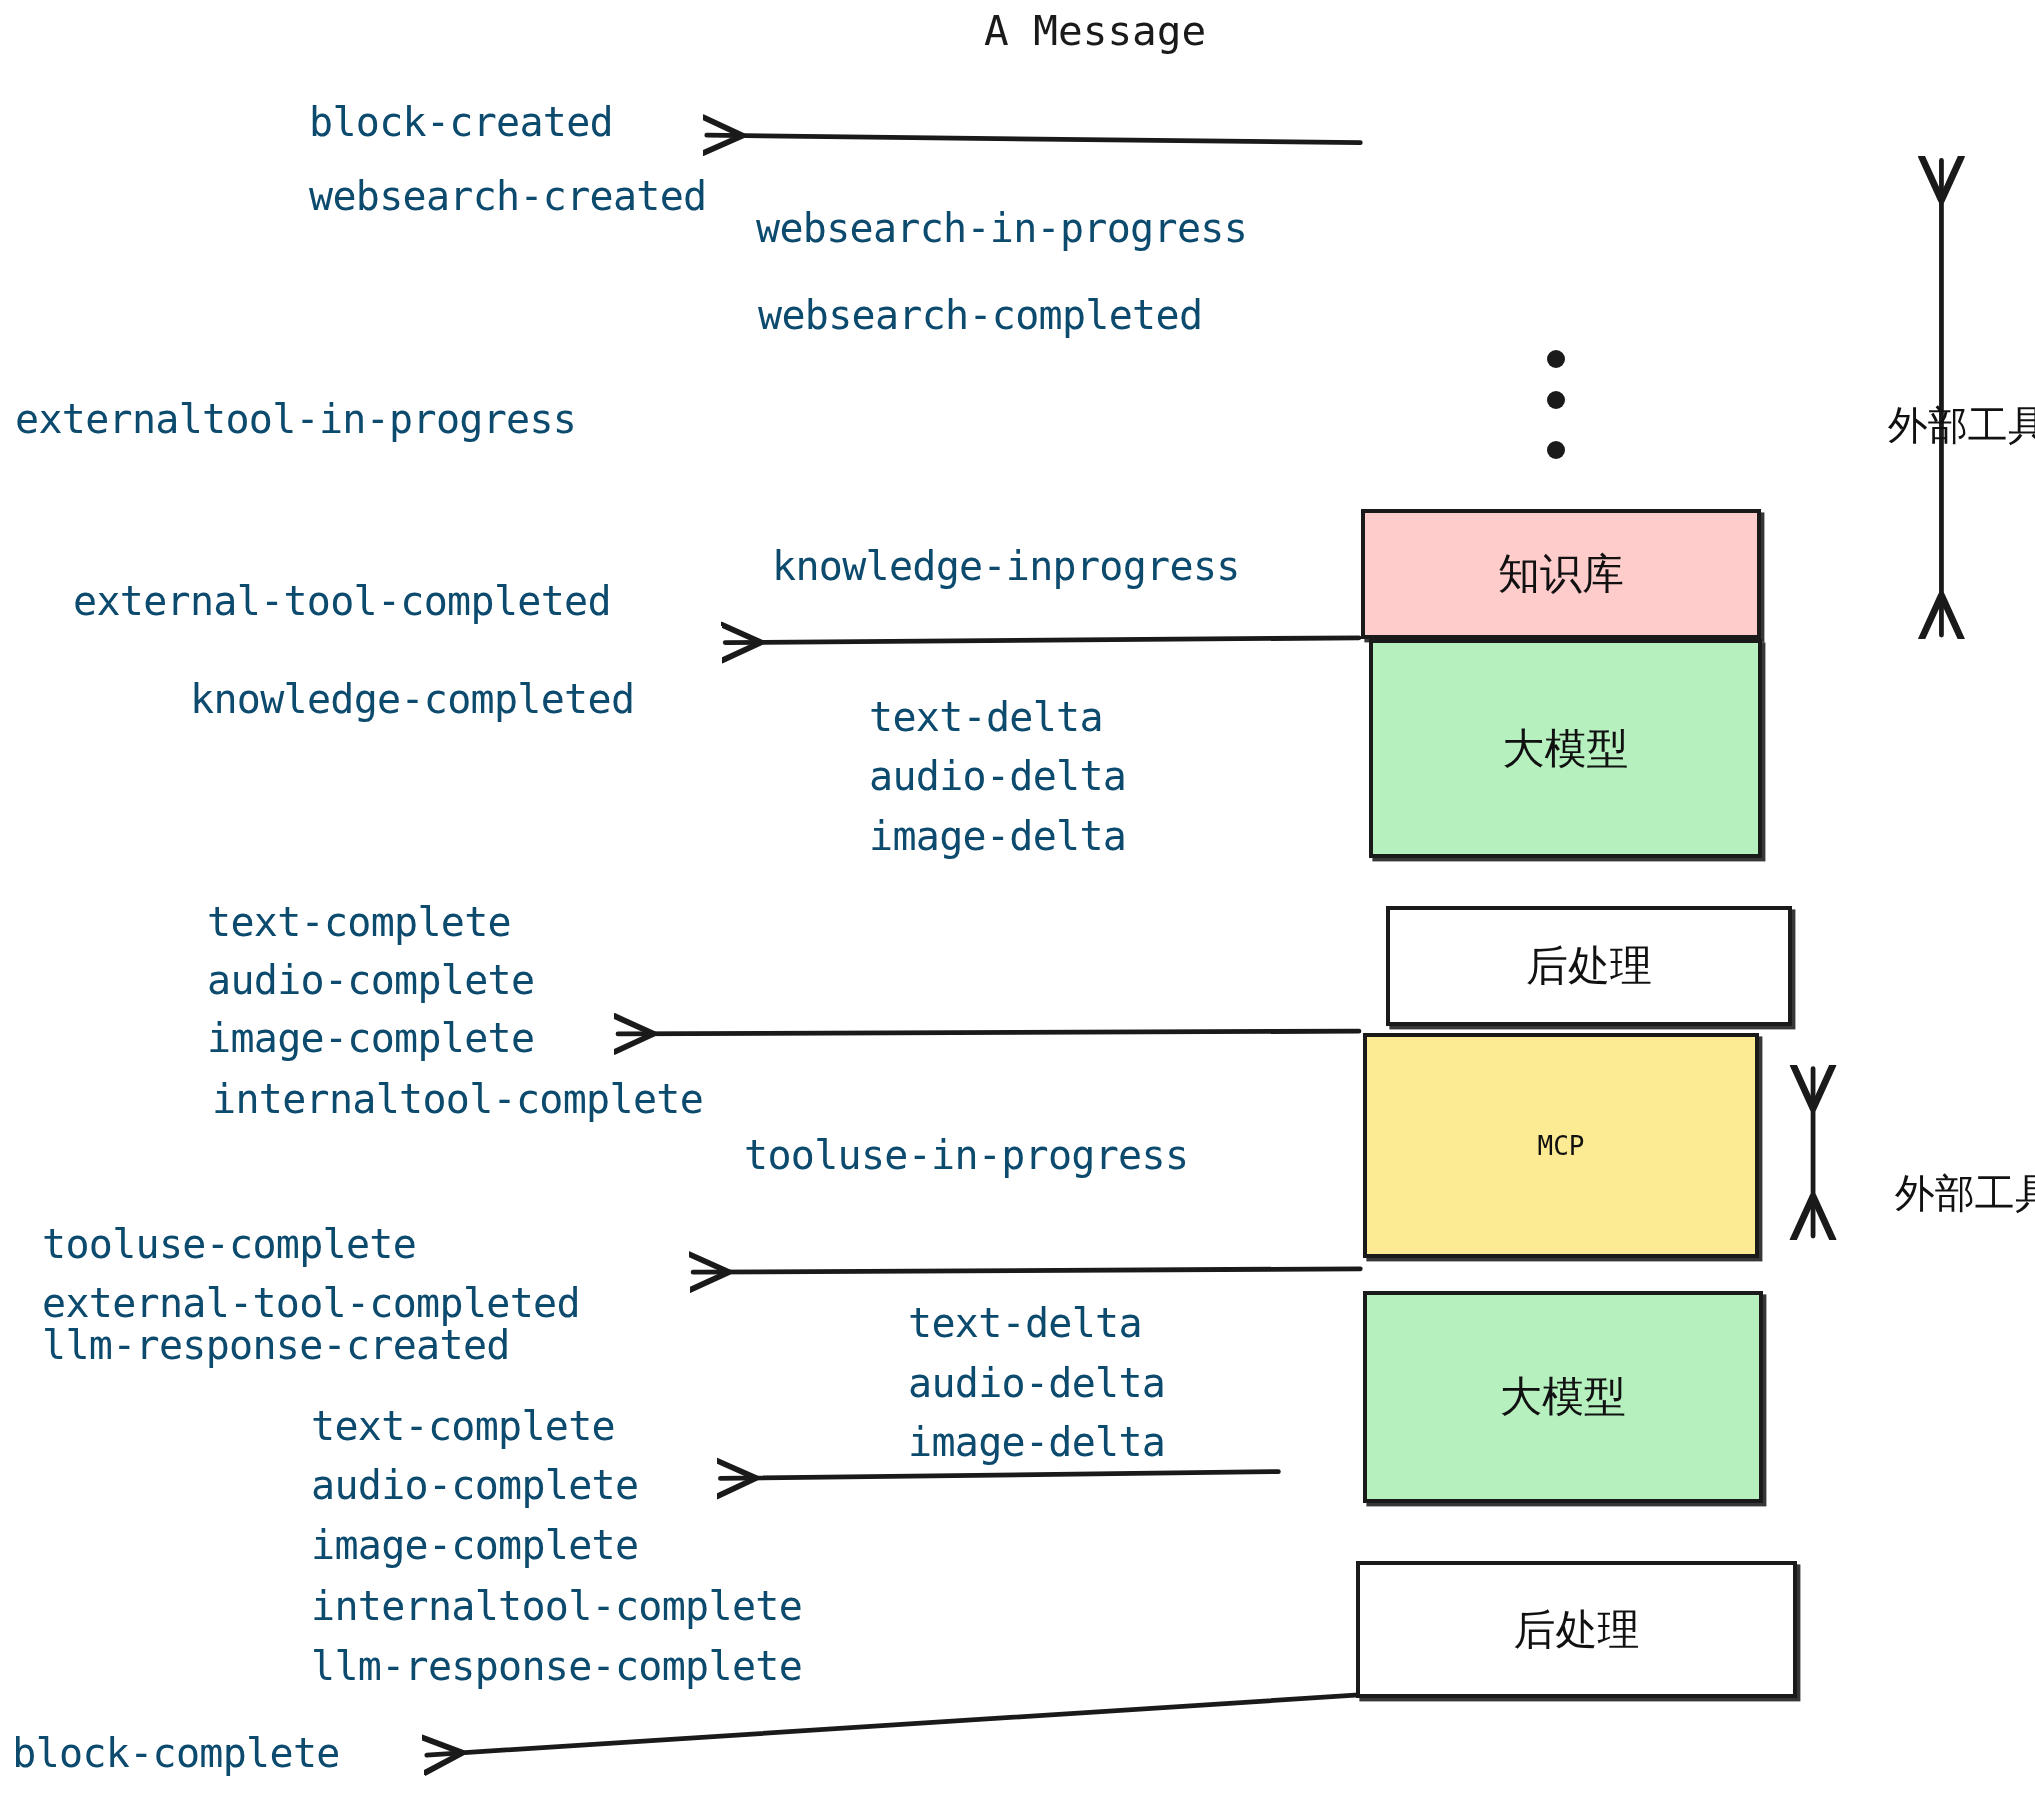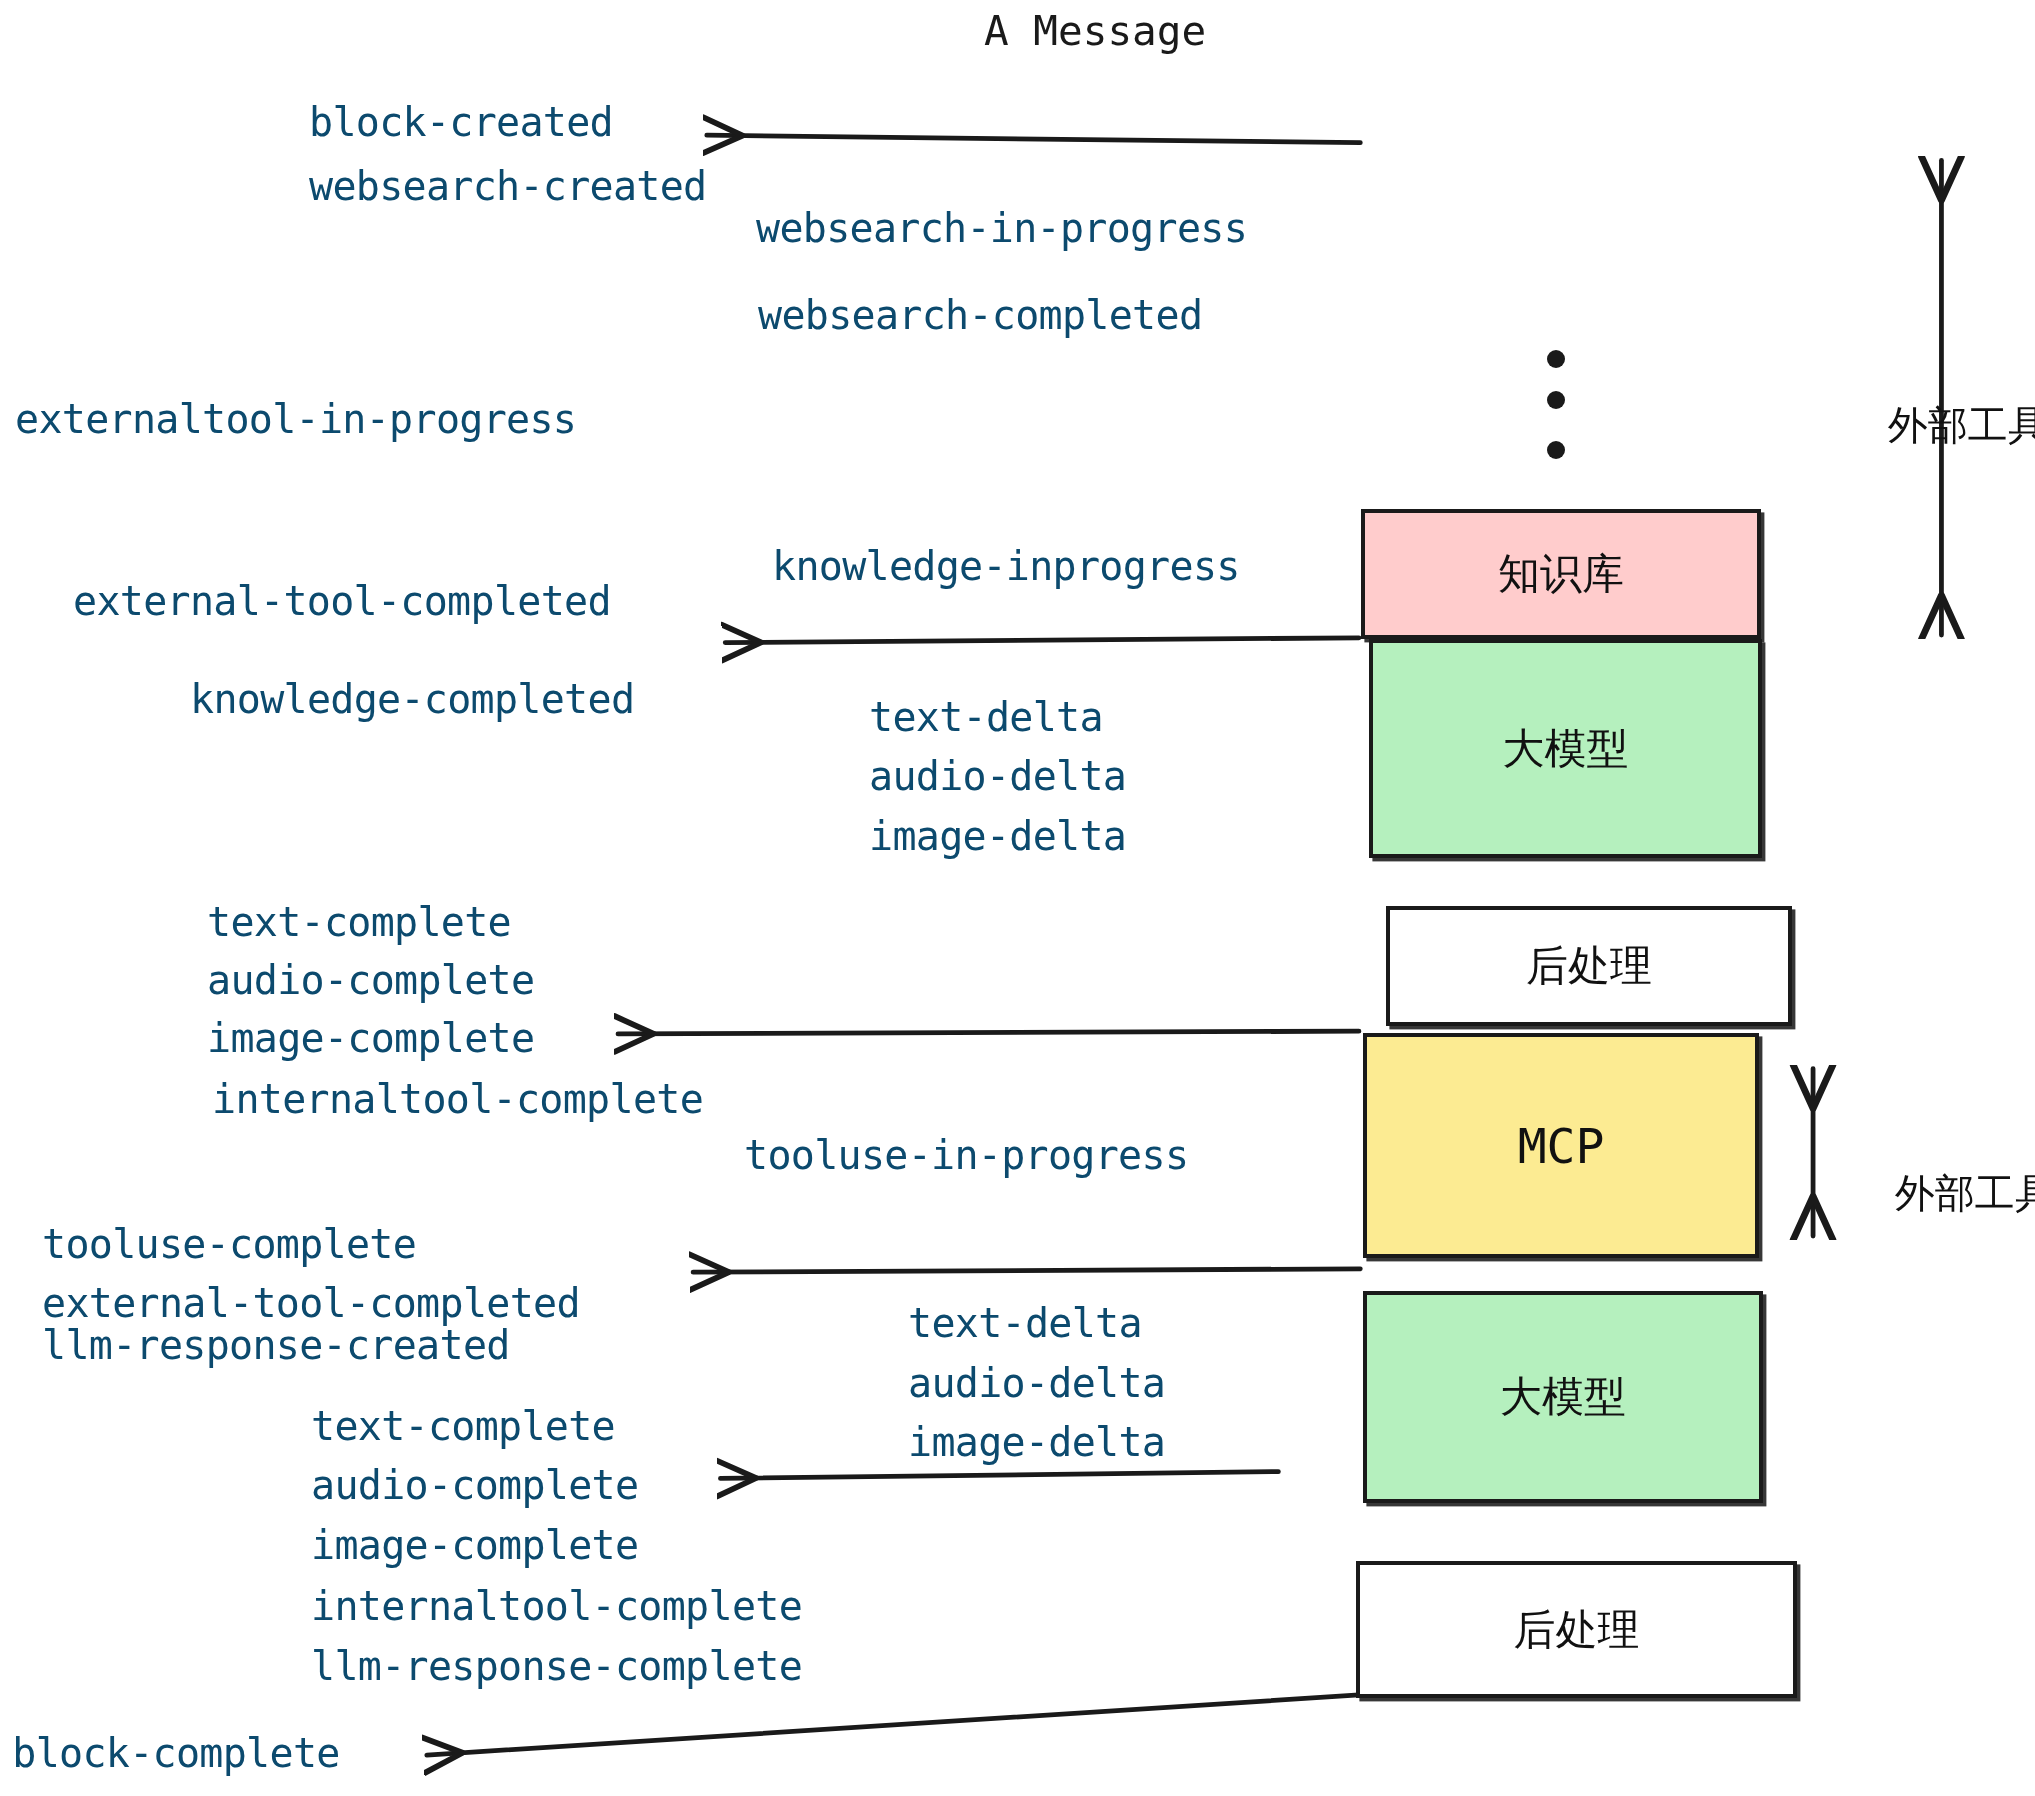--- a/index.html
+++ b/index.html
@@ -38,21 +38,21 @@
     display:flex;
     align-items:center;
     justify-content:center;
     font-family:"DejaVu Sans","Liberation Sans",sans-serif;
     font-size:42px;
     color:#111;
     box-shadow:3.4px 3.4px 0 0 rgba(20,20,20,0.85);
   }
   .box.mcp{
     font-family:"DejaVu Sans Mono","Liberation Mono",monospace;
-    font-size:48px;
+    font-size:26px;
   }
   
   .dot{
     position:absolute;
     width:18px;height:18px;
     border-radius:50%;
     background:#1a1a1a;
   }
   
   .side-lbl{
@@ -149,21 +149,21 @@
 
   <div class="side-lbl" style="left:1837px;top:352px;">
     <span>外部工具</span>
   </div>
   <div class="side-lbl" style="left:1844px;top:1120px;">
     <span>外部工具</span>
   </div>
 
   <div class="lbl" style="left:309px;top:102px;">block-created</div>
 
-  <div class="lbl" style="left:309px;top:166px;text-align:right;">websearch-created</div>
+  <div class="lbl" style="left:309px;top:176px;text-align:right;">websearch-created</div>
 
   <div class="lbl" style="left:756px;top:208px;">websearch-in-progress</div>
 
   <div class="lbl" style="left:758px;top:295px;">websearch-completed</div>
 
   <div class="lbl" style="left:15px;top:399px;">externaltool-in-progress</div>
 
   <div class="lbl" style="left:772px;top:546px;">knowledge-inprogress</div>
 
   <div class="lbl" style="left:73px;top:581px;">external-tool-completed</div>

